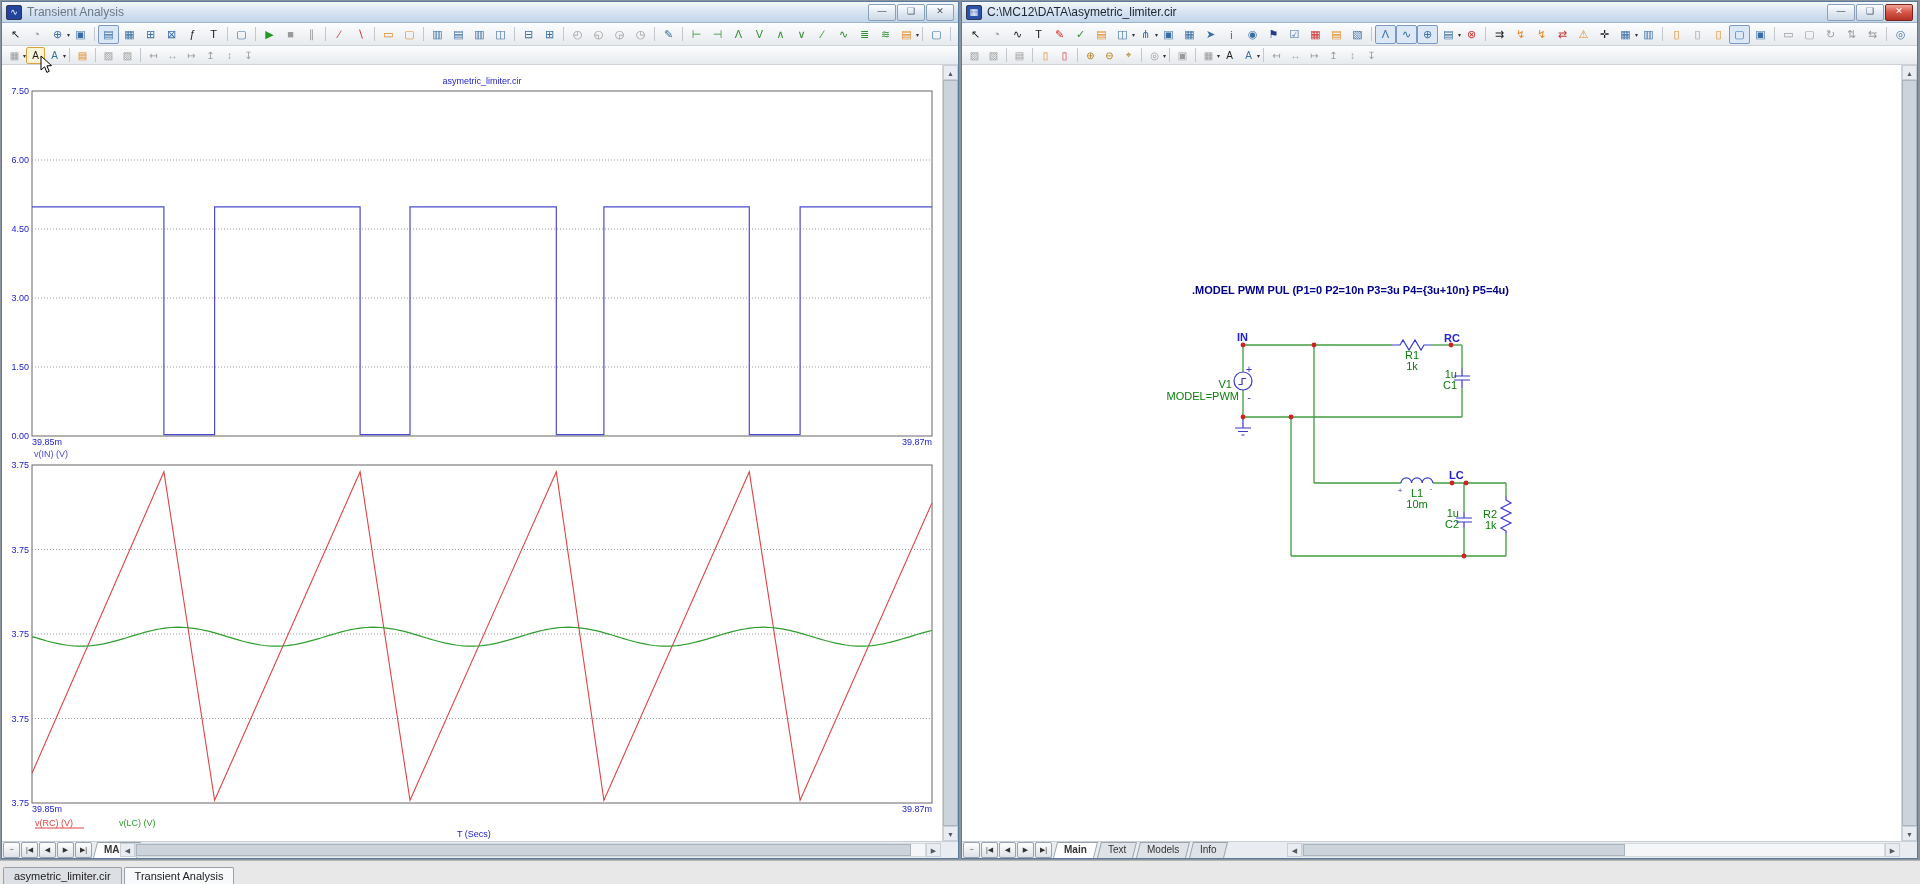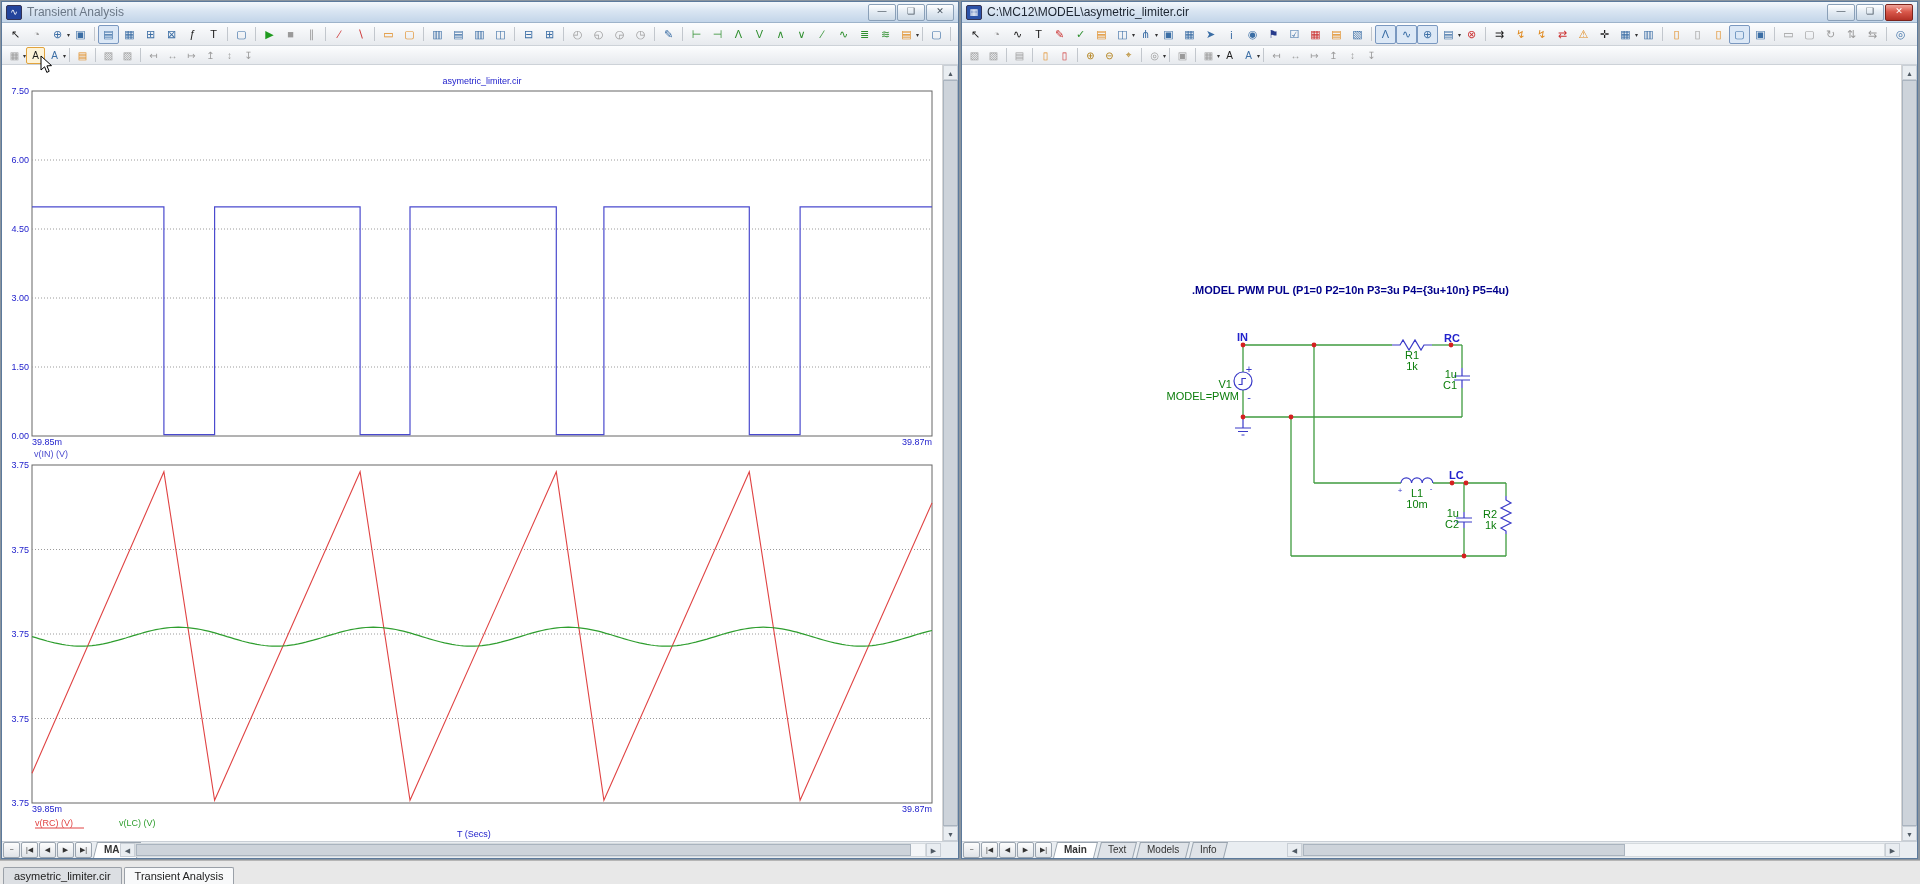--- a/index.html
+++ b/index.html
@@ -201,21 +201,21 @@
           </div>
         <div class="hbtn">▶</div>
       </div>
       <div class="corner"></div>
     </div>
   </div>
 
   <div class="win active" id="winR" style="left:961px;top:1px;width:957px;height:858px;">
     <div class="titlebar">
       <div class="appicon" style="background:#2c52a8;">▦</div>
-      <span class="title">C:\MC12\MODEL\asymetric_limiter.cir</span>
+      <span class="title">C:\MC12\DATA\asymetric_limiter.cir</span>
       <div class="winbtns">
         <div class="wbtn">—</div>
         <div class="wbtn">❑</div>
         <div class="wbtn closeA">✕</div>
       </div>
     </div>
     <div class="toolbar tb1">
         <span class="ico" style="color: rgb(28, 28, 28);">↖</span>
         <span class="ico" style="color: rgb(154, 154, 154);">◔</span>
         <span class="ico" style="color: rgb(28, 28, 28);">∿</span>

